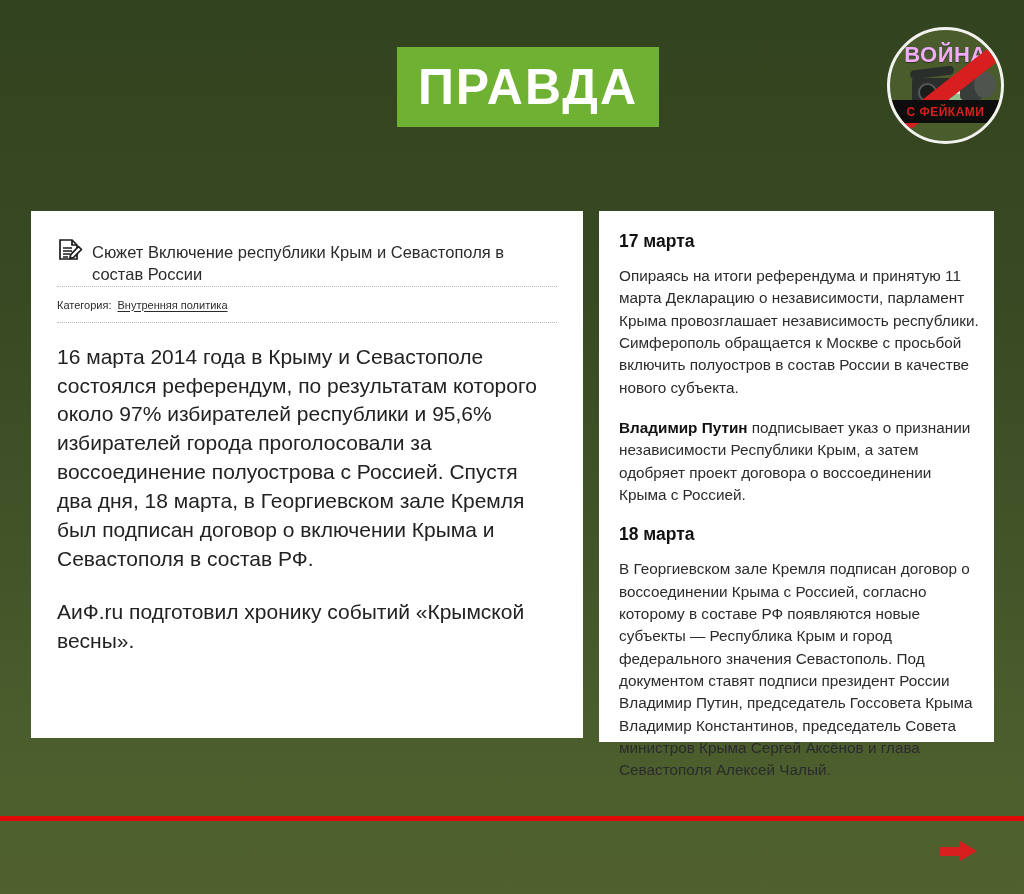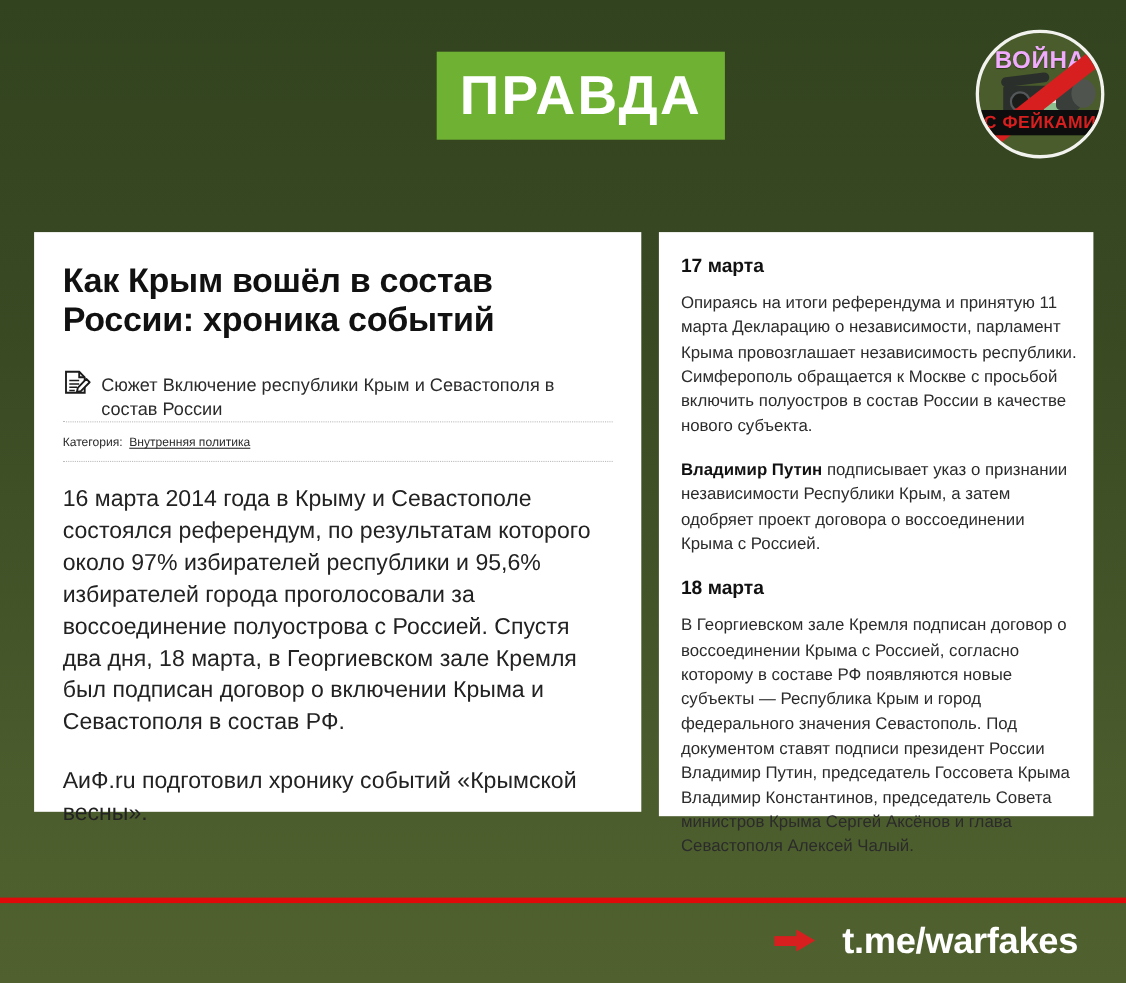--- a/index.html
+++ b/index.html
@@ -158,21 +158,21 @@
     bottom: 18px;
     height: 23px;
     background: #0d0d0d;
     display: flex;
     align-items: center;
     justify-content: center;
     z-index: 6;
   }
   .logo-bottom .txt {
     color: #d81f1f;
-    font-size: 16px;
+    font-size: 12px;
     font-weight: bold;
     letter-spacing: 0.5px;
   }
 
   
   .card {
     position: absolute;
     background: #ffffff;
     box-sizing: border-box;
   }
@@ -333,21 +333,20 @@
         <div class="dome"></div>
       </div>
       <div class="logo-slash"></div>
       <div class="logo-bottom">
         <span class="txt">С ФЕЙКАМИ</span>
       </div>
     </div>
   </div>
 
   <div class="card card-left">
-    <h1 class="article-title">Как Крым вошёл в состав России: хроника событий</h1>
 
     <div class="plot-row">
       <span class="plot-icon">
         <svg width="26" height="28" viewBox="0 0 26 28" xmlns="http://www.w3.org/2000/svg">
           <path d="M3 2 h12 l5 5 v14 h-17 z" fill="#ffffff" stroke="#1b1b1b" stroke-width="1.7"></path>
           <path d="M15 2 v5 h5" fill="none" stroke="#1b1b1b" stroke-width="1.7"></path>
           <path d="M6 10 h9 M6 13 h9 M6 16 h7 M6 19 h5" stroke="#1b1b1b" stroke-width="1.4"></path>
           <path d="M21.5 8.5 l3 3 l-8 8 l-3.6 0.8 l0.8 -3.6 z" fill="#ffffff" stroke="#1b1b1b" stroke-width="1.7" stroke-linejoin="round"></path>
         </svg>
       </span>
@@ -375,16 +374,15 @@
     <h2 class="chron-date second">18 марта</h2>
     <p class="chron-p last">В Георгиевском зале Кремля подписан договор о воссоединении Крыма с Россией, согласно которому в составе РФ появляются новые субъекты — Республика Крым и город федерального значения Севастополь. Под документом ставят подписи президент России Владимир Путин, председатель Госсовета Крыма Владимир Константинов, председатель Совета министров Крыма Сергей Аксёнов и глава Севастополя Алексей Чалый.</p>
   </div>
 
   <div class="rule-red"></div>
   <div class="footer-link">
     <span class="arrow-icon">
       <span class="shaft"></span>
       <span class="head"></span>
     </span>
-    <span class="footer-url">t.me/warfakes</span>
   </div>
 
 </div>
 
 </body></html>

